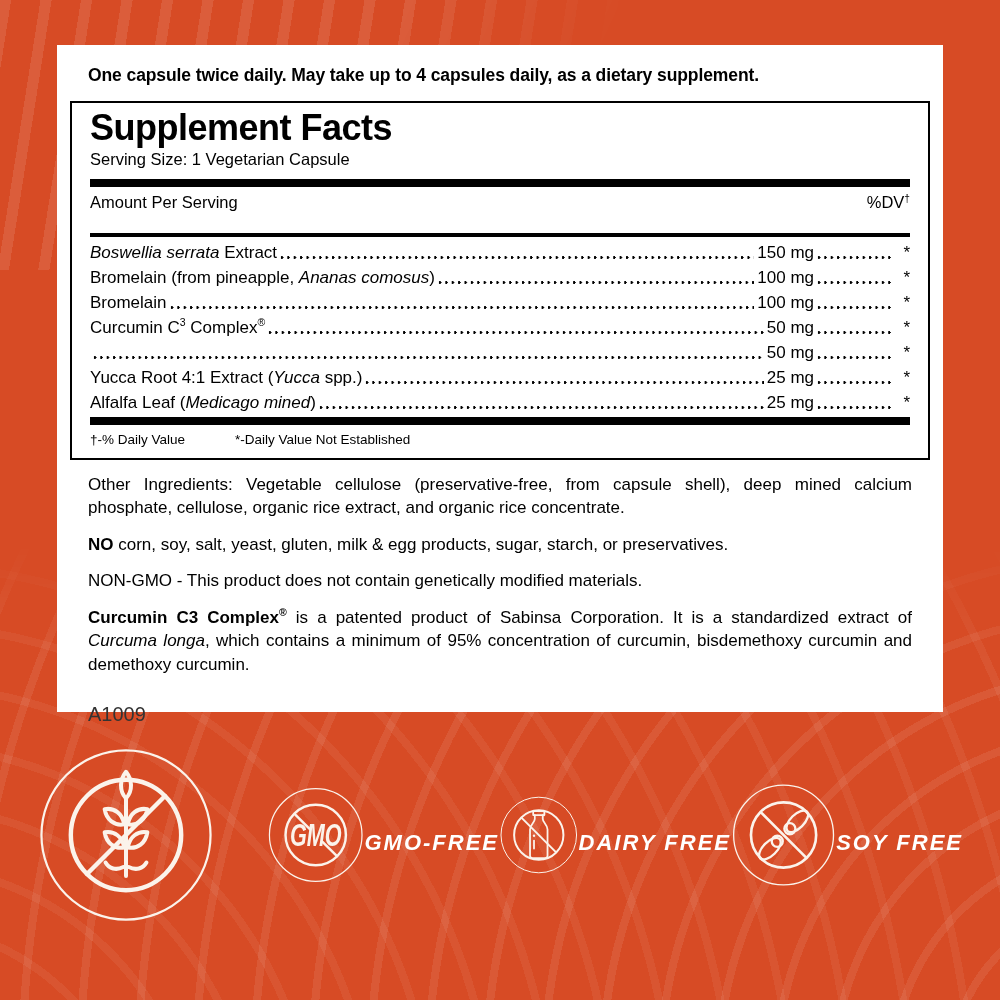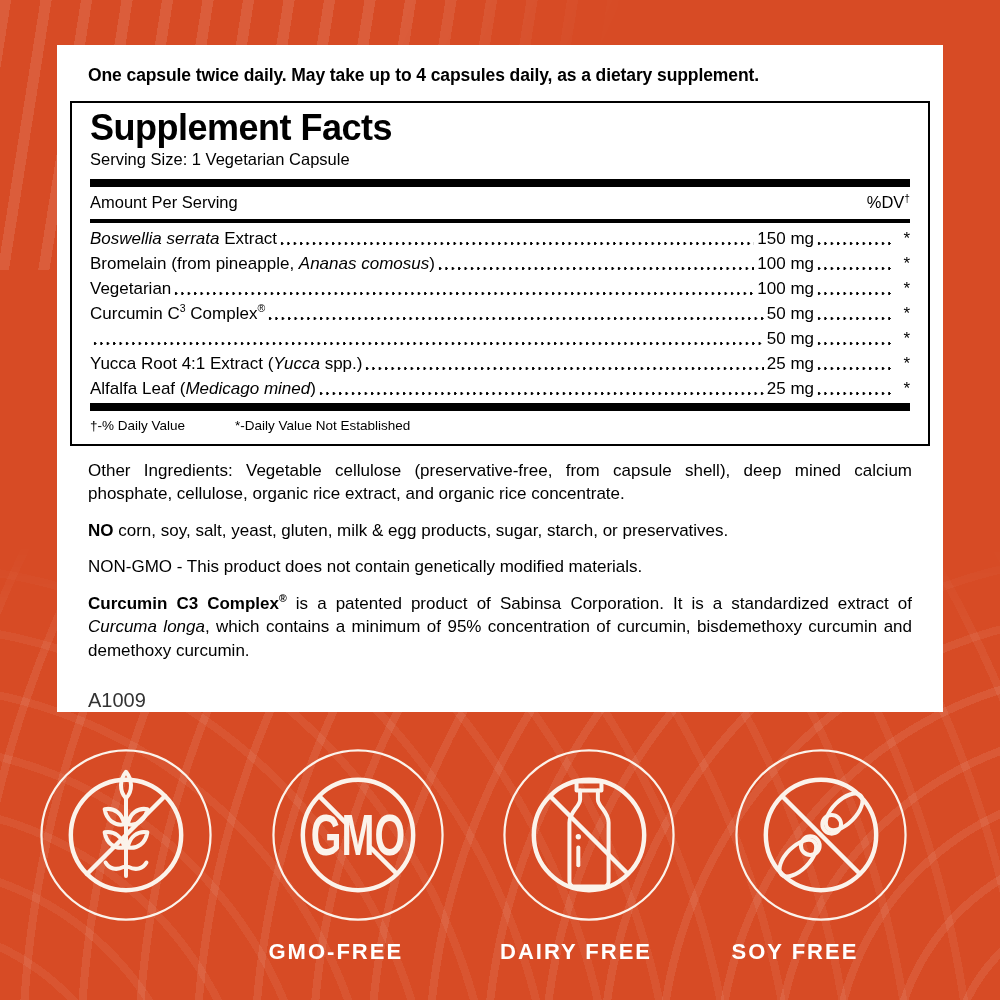--- a/index.html
+++ b/index.html
@@ -20,38 +20,38 @@
     -webkit-mask-image:linear-gradient(#0000 0,#000 120px);
     mask-image:linear-gradient(#0000 0,#000 120px);}
   .card{position:absolute;left:57px;top:45px;width:886px;height:667px;background:var(--card);color:var(--ink);}
   .direction{margin:20px 31px 0;font-size:17.5px;font-weight:bold;letter-spacing:-0.1px;}
   .sf-box{margin:15px 13px 0;border:2.5px solid var(--ink);padding:6px 18px 8px;}
   .sf-title{font-size:36px;font-weight:bold;letter-spacing:-0.5px;line-height:1.05;}
   .sf-serving{font-size:16.5px;margin:3px 0 10px;}
   .bar{background:var(--ink);}
   .bar.thick{height:8px;}
   .bar.med{height:4px;}
-  .sf-header{display:flex;justify-content:space-between;align-items:baseline;font-size:16.5px;padding:6px 0 7px;}
+  .sf-header{display:flex;justify-content:space-between;align-items:baseline;font-size:16.5px;padding:6px 0 21px;}
   .sf-rows{padding:3px 0 2px;}
   .sf-row{display:flex;align-items:flex-end;font-size:17px;line-height:25px;}
   .sf-row .it, .it{font-style:italic;text-align:right;}
   .bd{font-weight:bold;}
   sup{font-size:62%;line-height:0;}
   .dots{flex:1 1 auto;height:3px;margin:0 3px 6px 3px;
     background-image:radial-gradient(circle at 2px 1.5px, #000 1.15px, transparent 1.5px);
     background-size:6.4px 3px;background-repeat:repeat-x;}
   .dots2{flex:0 0 76px;}
   .amt{white-space:nowrap;}
   .dv{flex:0 0 14px;text-align:right;}
   .sf-foot{display:flex;gap:50px;font-size:13.5px;padding:7px 0 3px;text-align:center;}
   .para{margin:13px 31px 0;font-size:17px;line-height:23.5px;}
   .para.justify{text-align:justify;}
   .code{margin:27px 31px 0;font-size:20px;color:#333;}
   .badges{position:absolute;left:0;right:0;top:746px;display:flex;justify-content:space-between;padding:0 37px;}
-  .badge{width:232px;display:flex;flex-direction:column;}
+  .badge{width:232px;display:flex;flex-direction:row;align-items:center;font-style:italic;}
   .badge svg{display:block;}
   .badge-label{margin-top:15px;font-size:22px;font-weight:bold;letter-spacing:2px;color:var(--badge);white-space:nowrap;}
 </style>
 </head>
 <body>
 
 <div class="page">
   <div class="bg-stripes"></div>
   <div class="bg-arcs"></div>
 
@@ -76,21 +76,21 @@
             <span class="dv">*</span>
           </div>
           <div class="sf-row">
             <span><span>Bromelain (from pineapple, </span><span class="it">Ananas comosus</span><span>)</span></span>
             <span class="dots"></span>
             <span class="amt">100 mg</span>
             <span class="dots dots2"></span>
             <span class="dv">*</span>
           </div>
           <div class="sf-row">
-            <span><span>Vegetarian</span></span>
+            <span><span>Bromelain</span></span>
             <span class="dots"></span>
             <span class="amt">100 mg</span>
             <span class="dots dots2"></span>
             <span class="dv">*</span>
           </div>
           <div class="sf-row">
             <span><span>Curcumin C</span><sup>3</sup><span> Complex</span><sup>®</sup></span>
             <span class="dots"></span>
             <span class="amt">50 mg</span>
             <span class="dots dots2"></span>

